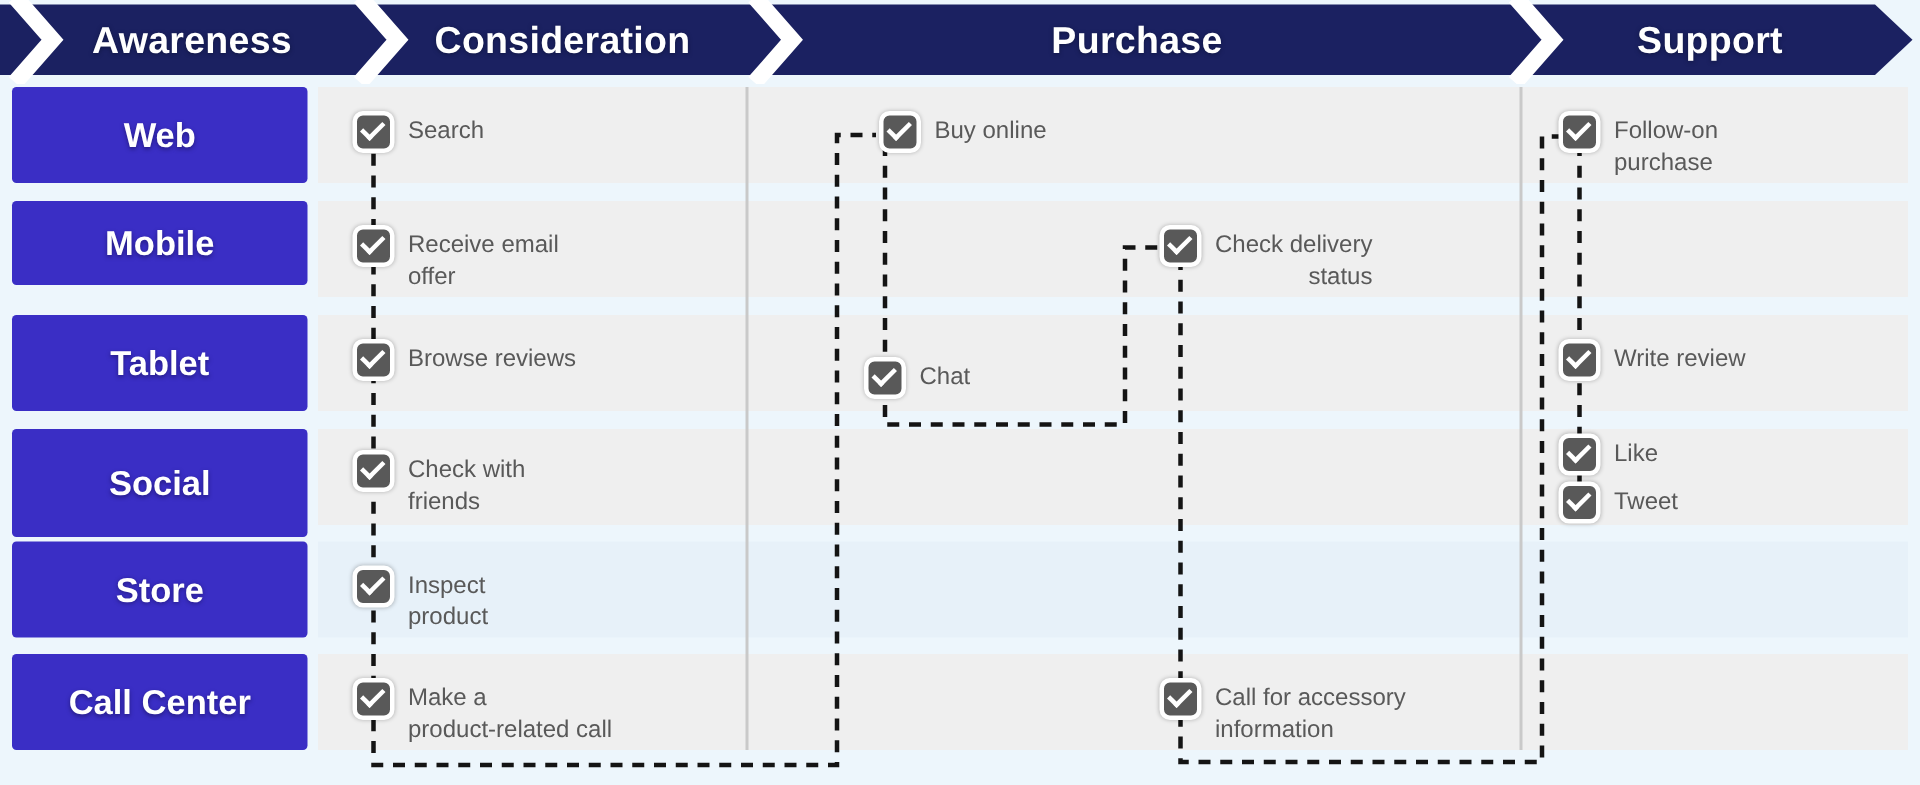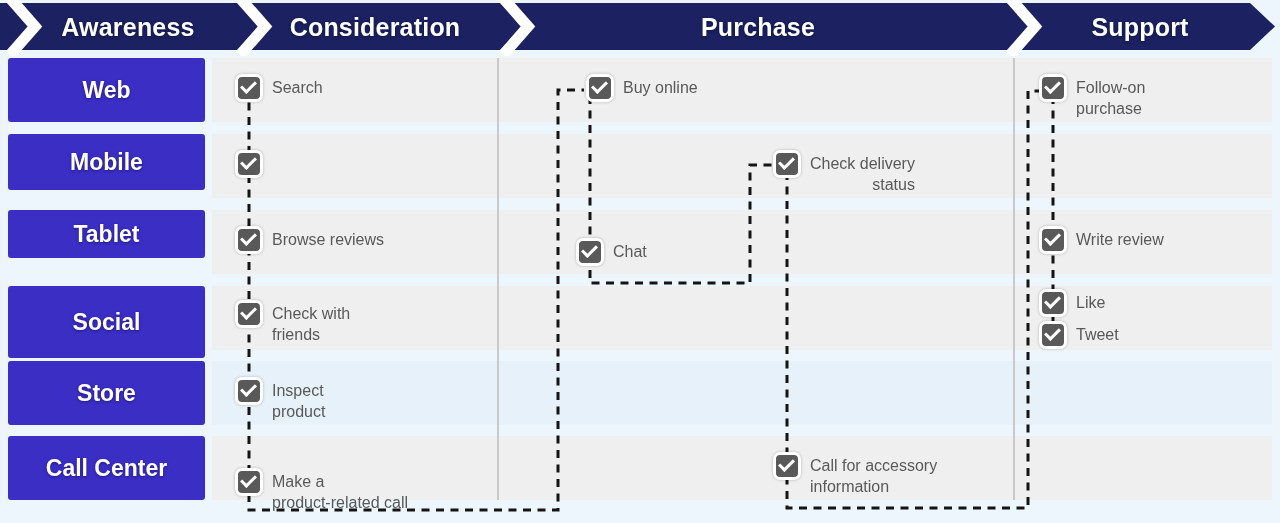--- a/index.html
+++ b/index.html
@@ -52,21 +52,21 @@
       <div class="stage-label" style="left: 375px;">Consideration</div>
       <div class="stage-label" style="left: 758px;">Purchase</div>
       <div class="stage-label" style="left: 1140px;">Support</div>
     </div>
   <div id="rows">
       <div class="row-bg" style="top: 58px; height: 64px;"></div>
       <div class="channel-box" style="top: 58px; height: 64px;">Web</div>
       <div class="row-bg" style="top: 134px; height: 64px;"></div>
       <div class="channel-box" style="top: 134px; height: 56px;">Mobile</div>
       <div class="row-bg" style="top: 210px; height: 64px;"></div>
-      <div class="channel-box" style="top: 210px; height: 48px;">Tablet</div>
+      <div class="channel-box" style="top: 210px; height: 64px;">Tablet</div>
       <div class="row-bg" style="top: 286px; height: 64px;"></div>
       <div class="channel-box" style="top: 286px; height: 72px;">Social</div>
       <div class="row-bg store" style="top: 361px; height: 64px;"></div>
       <div class="channel-box" style="top: 361px; height: 64px;">Store</div>
       <div class="row-bg" style="top: 436px; height: 64px;"></div>
       <div class="channel-box" style="top: 436px; height: 64px;">Call Center</div>
       <div class="col-divider" style="left: 497px;"></div>
       <div class="col-divider" style="left: 1013px;"></div>
     </div>
   <svg id="path-svg" width="1280" height="523" viewBox="0 0 1280 523">
@@ -75,36 +75,38 @@
       <polyline points="787,172 787,508 1028,508 1028,91 1041,91" fill="none" stroke="#141414" stroke-width="3" stroke-dasharray="8 6.5"></polyline>
       <polyline points="1053,96 1053,335" fill="none" stroke="#141414" stroke-width="3" stroke-dasharray="8 6.5"></polyline>
     </svg>
   <div id="activities">
       <div class="activity" style="left: 235px; top: 74px;">
         <div class="checkbox"></div>
         <div class="activity-label">Search</div>
       </div>
       <div class="activity" style="left: 235px; top: 150px;">
         <div class="checkbox"></div>
+        <div class="activity-label">Receive email
+offer</div>
       </div>
       <div class="activity" style="left: 235px; top: 226px;">
         <div class="checkbox"></div>
         <div class="activity-label">Browse reviews</div>
       </div>
       <div class="activity" style="left: 235px; top: 300px;">
         <div class="checkbox"></div>
         <div class="activity-label">Check with
 friends</div>
       </div>
       <div class="activity" style="left: 235px; top: 377px;">
         <div class="checkbox"></div>
         <div class="activity-label">Inspect
 product</div>
       </div>
-      <div class="activity" style="left: 235px; top: 468px;">
+      <div class="activity" style="left: 235px; top: 452px;">
         <div class="checkbox"></div>
         <div class="activity-label">Make a
 product-related call</div>
       </div>
       <div class="activity" style="left: 576px; top: 74px; padding-left: 10px;">
         <div class="checkbox"></div>
         <div class="activity-label">Buy online</div>
       </div>
       <div class="activity" style="left: 576px; top: 226px; margin-top: 12px;">
         <div class="checkbox"></div>

